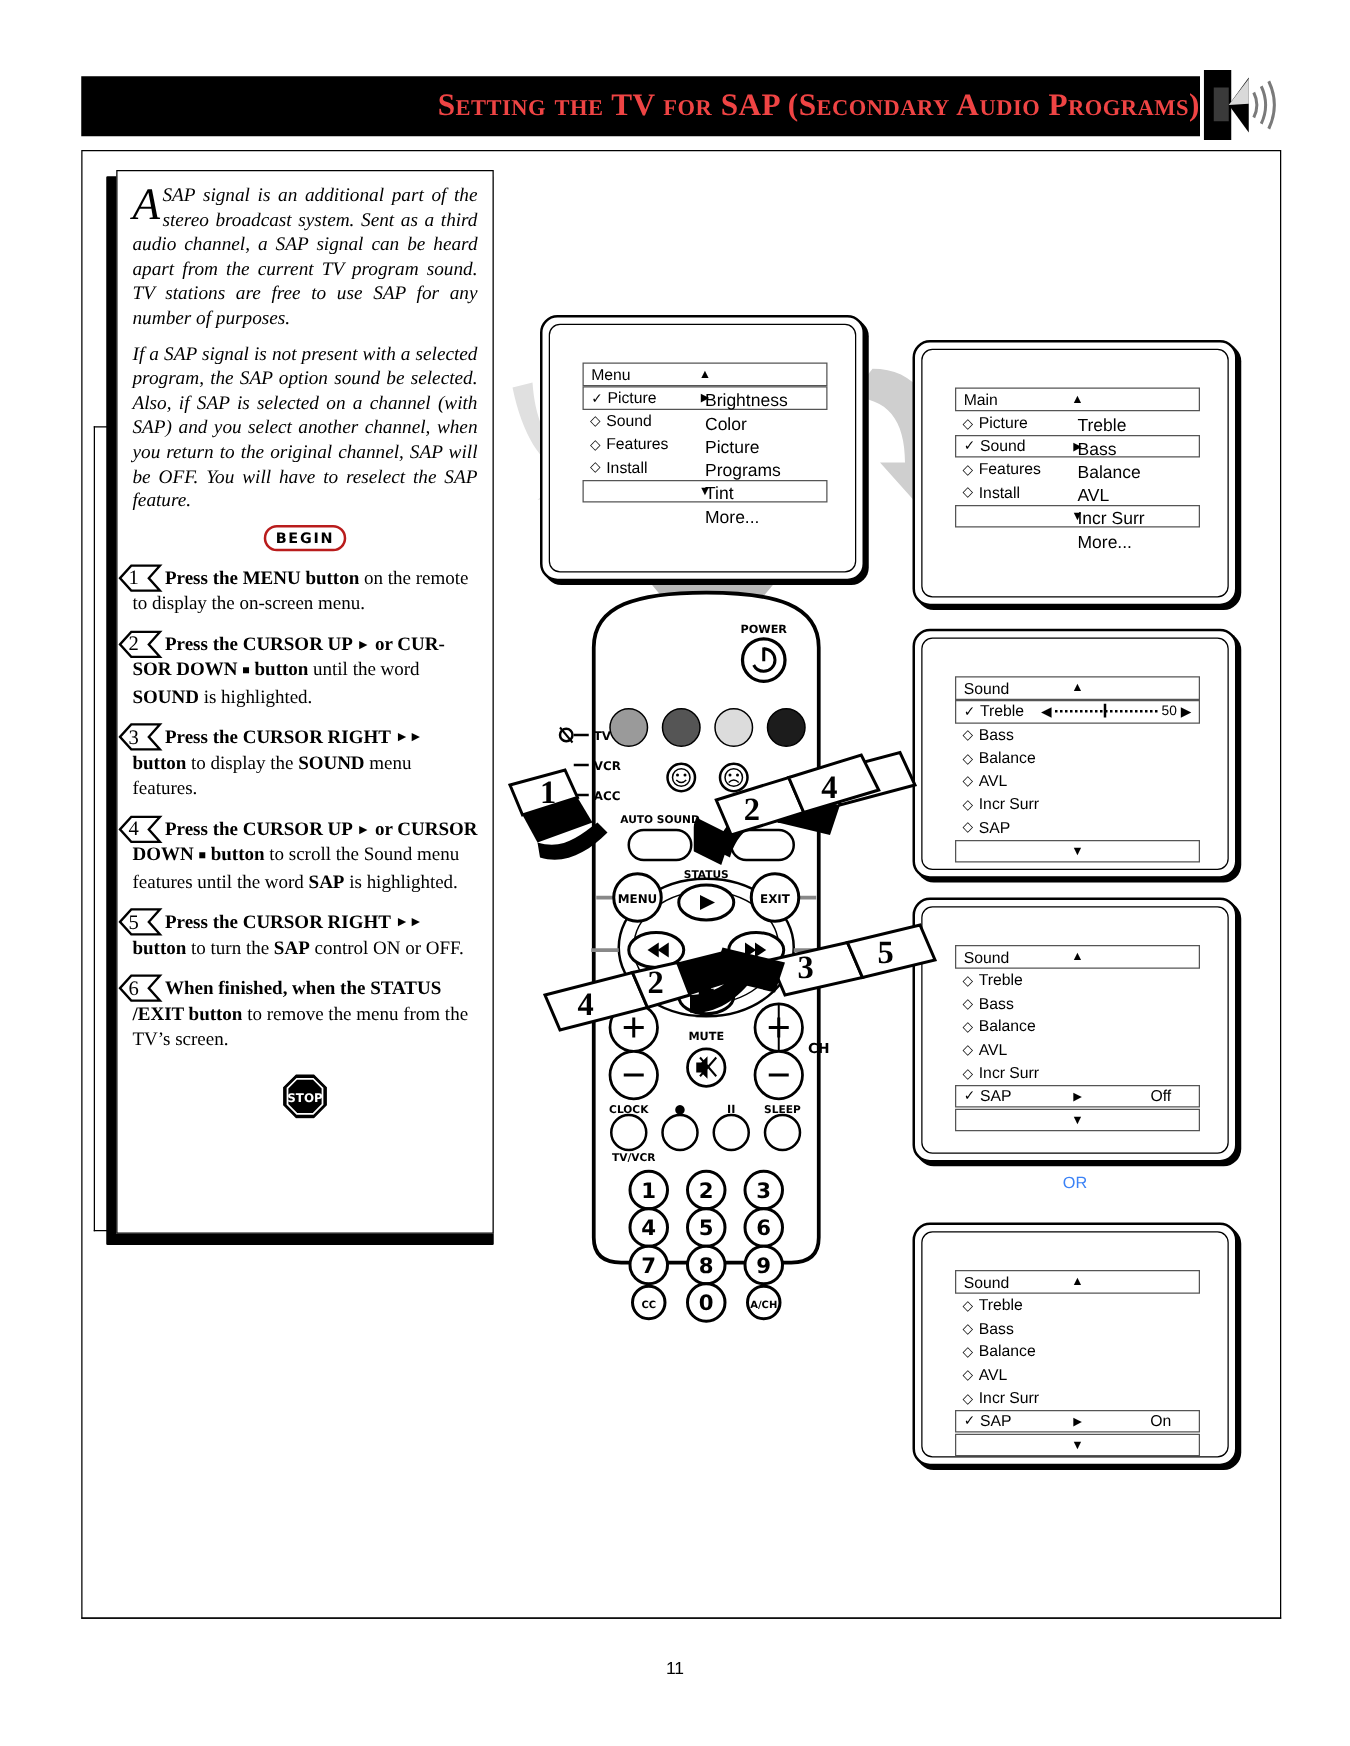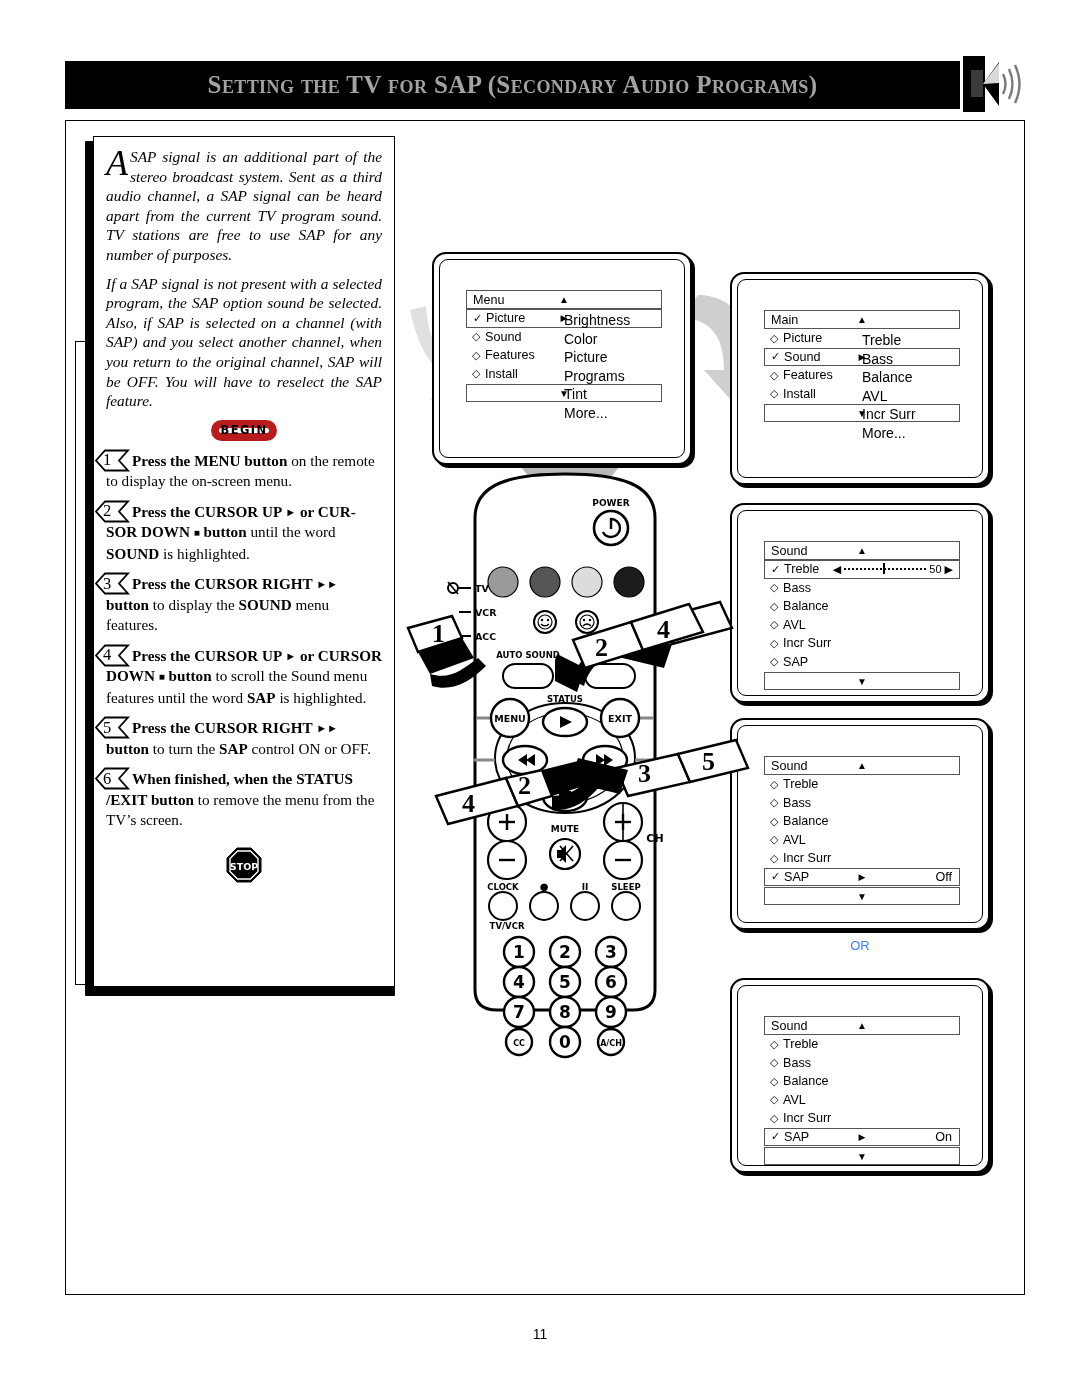--- a/index.html
+++ b/index.html
@@ -10,21 +10,21 @@
 
   
   #page-frame{
     position:absolute;left:65px;top:120px;width:960px;height:1175px;
     border:1.5px solid #000;box-sizing:border-box;
   }
 
   
   #title-bar{
     position:absolute;left:65px;top:61px;width:895px;height:48px;
-    background:#000;color:#a3a3a3;display:flex;align-items:center;justify-content:center;
+    background:#000;color:#ef4444;display:flex;align-items:center;justify-content:flex-end;
   }
   #title-text{
     font-family:"Liberation Serif", serif;font-weight:bold;
     font-size:25px;letter-spacing:.4px;white-space:nowrap;
     font-variant:small-caps;
   }
   #speaker-icon{position:absolute;left:963px;top:56px;width:62px;height:56px;}
 
   
   #left-col{
@@ -50,21 +50,21 @@
     text-align:justify;margin:0 0 9px 0;color:#000;
   }
   .intro.first{text-indent:0;}
   .dropcap{
     float:left;font-size:36px;line-height:31px;font-style:italic;
     font-weight:normal;padding:0 2px 0 0;margin-top:1px;
   }
 
   
   #begin-badge{
-    margin:8px auto 2px auto;width:66px;height:21px;border:8px solid #b91c1c;
+    margin:8px auto 2px auto;width:66px;height:21px;border:2px solid #b91c1c;
     border-radius:11px;display:flex;align-items:center;justify-content:center;
     background:#fff;box-sizing:border-box;
   }
   #begin-badge span{
     font-family:"DejaVu Sans", sans-serif;font-weight:bold;font-size:11.5px;
     letter-spacing:1.4px;
   }
 
   
   .step{position:relative;margin:10px 0 0 0;padding-left:0;}
@@ -73,20 +73,21 @@
   }
   .step-num svg{display:block;}
   .step-num .d{
     position:absolute;left:3px;top:1px;width:20px;height:21px;
     display:flex;align-items:center;justify-content:center;
     font-family:"Liberation Serif",serif;font-size:16.5px;font-weight:normal;
   }
   .step-text{
     font-size:15.2px;line-height:20.5px;color:#000;text-align:left;
     font-family:"Liberation Serif", serif;
+    margin-top:12px;
   }
   .step-text b{font-weight:bold;}
   .step-text .indent{display:inline-block;width:26px;}
   .tri{font-size:11px;vertical-align:1px;}
   .sq{font-size:10px;vertical-align:1px;}
 
   #stop-badge{
     margin:16px auto 0 auto;width:36px;height:36px;
   }
 
@@ -114,21 +115,21 @@
   .osd-rows{position:relative;}
   .osd-row{
     height:18.5px;display:flex;align-items:center;box-sizing:border-box;
     padding:0 6px;position:relative;
   }
   .osd-row.sel{border:1.1px solid #555;}
   .osd-row .bullet{width:13px;display:inline-block;font-size:11px;}
   .osd-row .check{width:13px;display:inline-block;font-size:11px;}
   .osd-row .name{flex:0 0 auto;}
   .osd-row .arrow{position:absolute;left:50%;transform:translateX(-50%);font-size:9px;}
-  .osd-row .val{position:absolute;right:7px;}
+  .osd-row .val{position:absolute;right:22px;}
   .osd-bar{position:absolute;right:6px;display:flex;align-items:center;gap:3px;font-size:11px;}
   .osd-bar .track{
     display:inline-block;width:82px;height:6px;position:relative;
   }
   .osd-bar .dots{
     position:absolute;left:0;top:2px;width:82px;height:0;
     border-top:2px dotted #000;
   }
   .osd-bar .knob{
     position:absolute;left:39px;top:-3px;width:2px;height:11px;background:#000;

